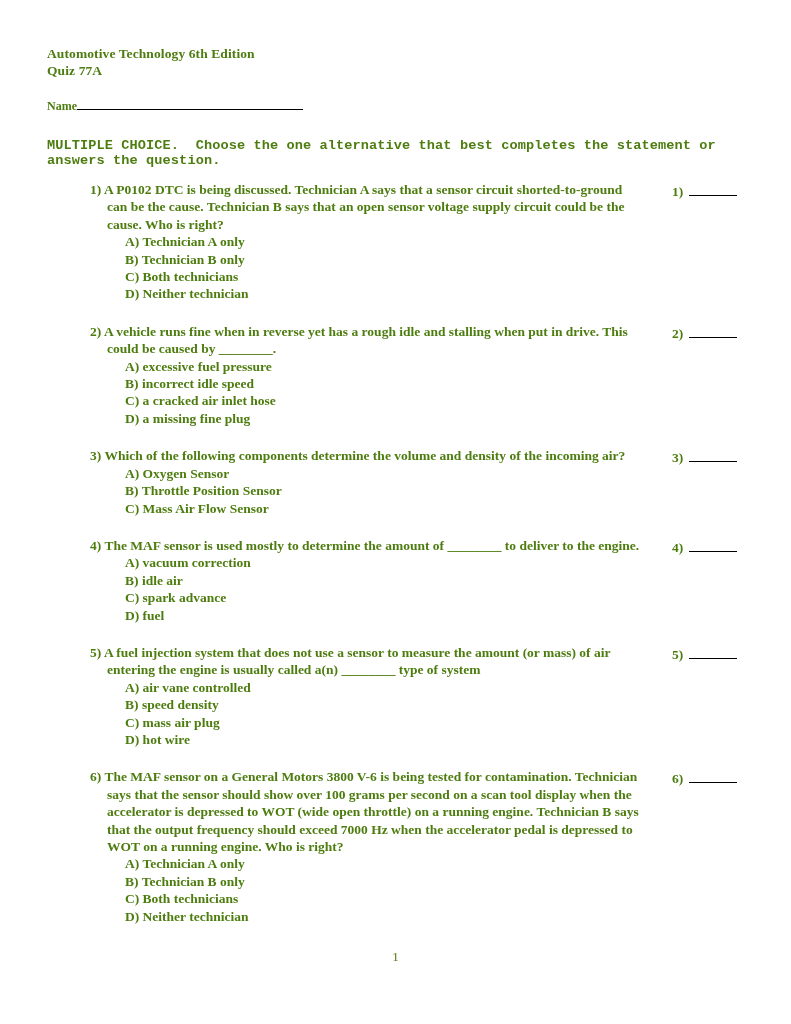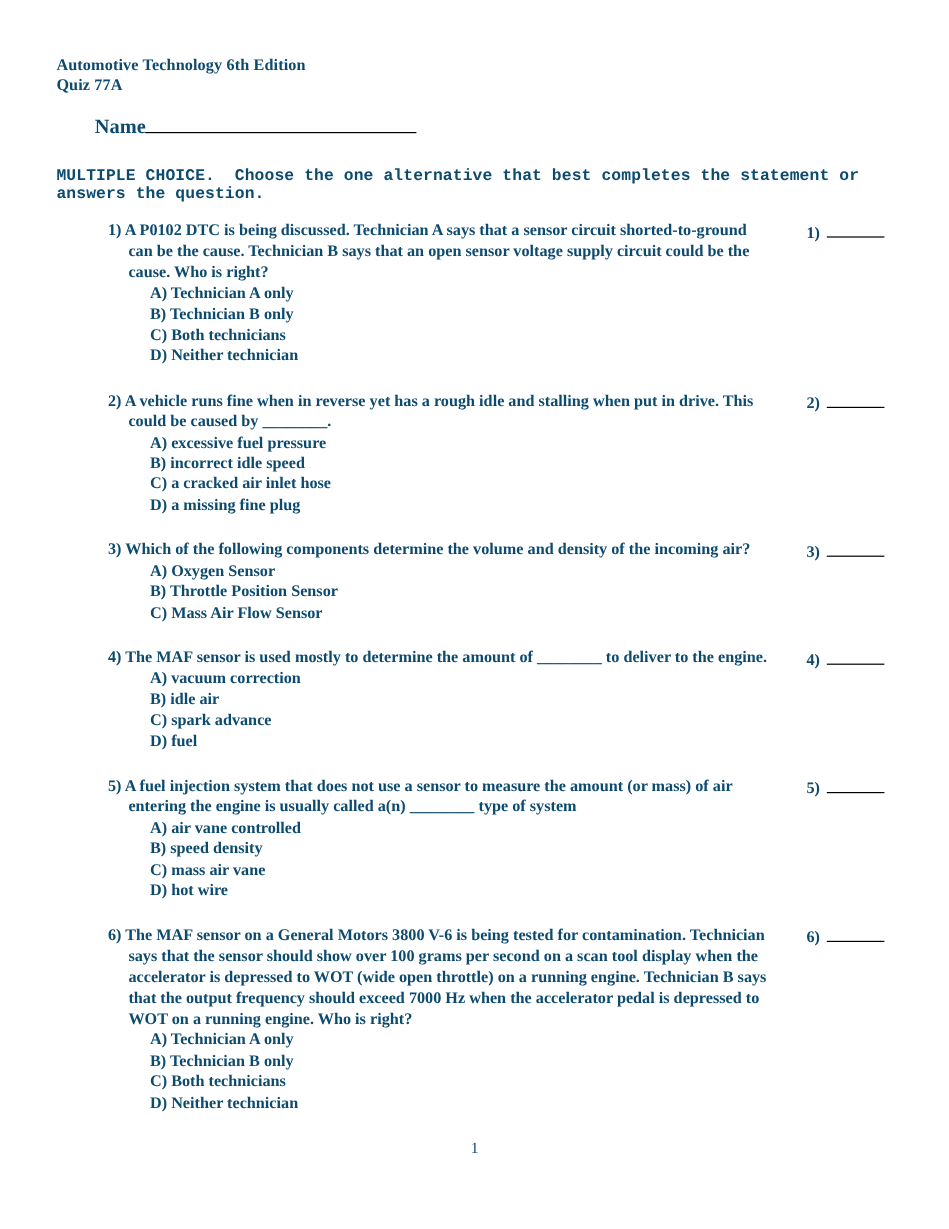--- a/index.html
+++ b/index.html
@@ -2,29 +2,29 @@
 <html><head>
 <meta charset="utf-8">
 <style>
   html, body { margin: 0; padding: 0; background: #ffffff; }
   .page {
     width: 791px;
     height: 1024px;
     background: #ffffff;
     position: relative;
     font-family: "Liberation Serif", serif;
-    color: #0c4a6e;
+    color: #4d7c0f;
     overflow: hidden;
   }
   .content { padding: 46px 47px 0 47px; }
 
   .doc-title { font-size: 13.5px; line-height: 16.5px; font-weight: 600; letter-spacing: 0.1px; }
   .doc-subtitle { font-size: 13.5px; line-height: 16.5px; font-weight: 600; letter-spacing: 0.1px; }
 
-  .name-row { margin-top: 17px; font-size: 17px; font-weight: bold; margin-left: 32px; }
+  .name-row { margin-top: 17px; font-size: 12px; font-weight: bold; }
   .name-line {
     display: inline-block;
     width: 226px;
     height: 13px;
     border-bottom: 1.4px solid #000;
   }
 
   .section-heading {
     margin-top: 24px;
     font-size: 13.6px;
@@ -161,21 +161,21 @@
 
       <div class="question">
         <div class="q-main">
           <div class="q-stem">
             <span>5)</span>
             <span>A fuel injection system that does not use a sensor to measure the amount (or mass) of air entering the engine is usually called a(n) ________ type of system</span>
           </div>
           <ul class="q-options">
             <li>A) air vane controlled</li>
             <li>B) speed density</li>
-            <li>C) mass air vane</li>
+            <li>C) mass air plug</li>
             <li>D) hot wire</li>
           </ul>
         </div>
         <div class="q-answer">
           <span>5)</span><span class="answer-blank"></span>
         </div>
       </div>
 
       <div class="question">
         <div class="q-main">

